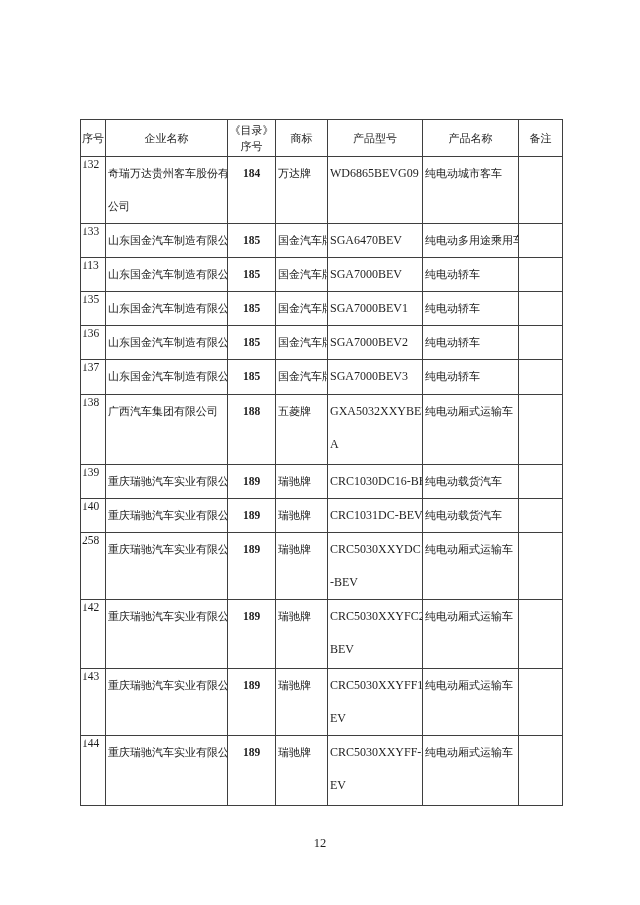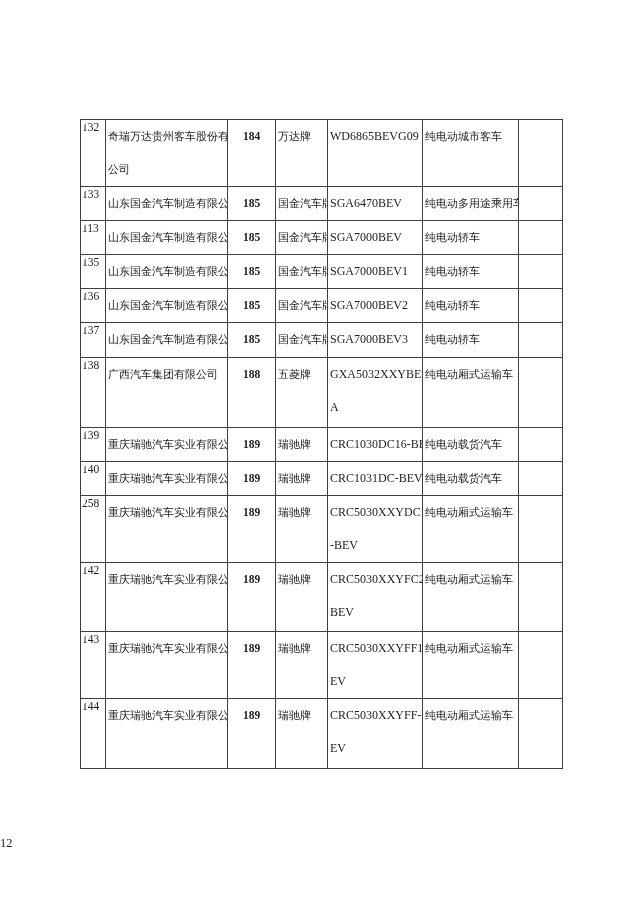--- a/index.html
+++ b/index.html
@@ -58,37 +58,48 @@
     font-weight: bold;
   }
   td.c-model {
     font-size: 12px;
   }
   .page-num {
     position: absolute;
     left: 0;
     right: 0;
     top: 836px;
+    text-align: center;
     font-size: 12.5px;
   }
 </style>
 </head>
 <body>
 
 <table class="doc-table">
   <colgroup>
     <col style="width:25px">
       <col style="width:122px">
       <col style="width:48px">
       <col style="width:52px">
       <col style="width:95px">
       <col style="width:96px">
       <col style="width:44px">
   </colgroup>
   <tbody>
+      <tr style="height:37px">
+    <th>序号</th>
+    <th>企业名称</th>
+    <th>《目录》
+序号</th>
+    <th>商标</th>
+    <th>产品型号</th>
+    <th>产品名称</th>
+    <th>备注</th>
+  </tr>
   <tr style="height:65px">
     <td class="c-seq">132</td>
     <td class="c-txt">奇瑞万达贵州客车股份有限
 公司</td>
     <td class="c-txt c-center">184</td>
     <td class="c-txt">万达牌</td>
     <td class="c-txt c-model">WD6865BEVG09</td>
     <td class="c-txt">纯电动城市客车</td>
     <td class="c-txt"></td>
   </tr>

